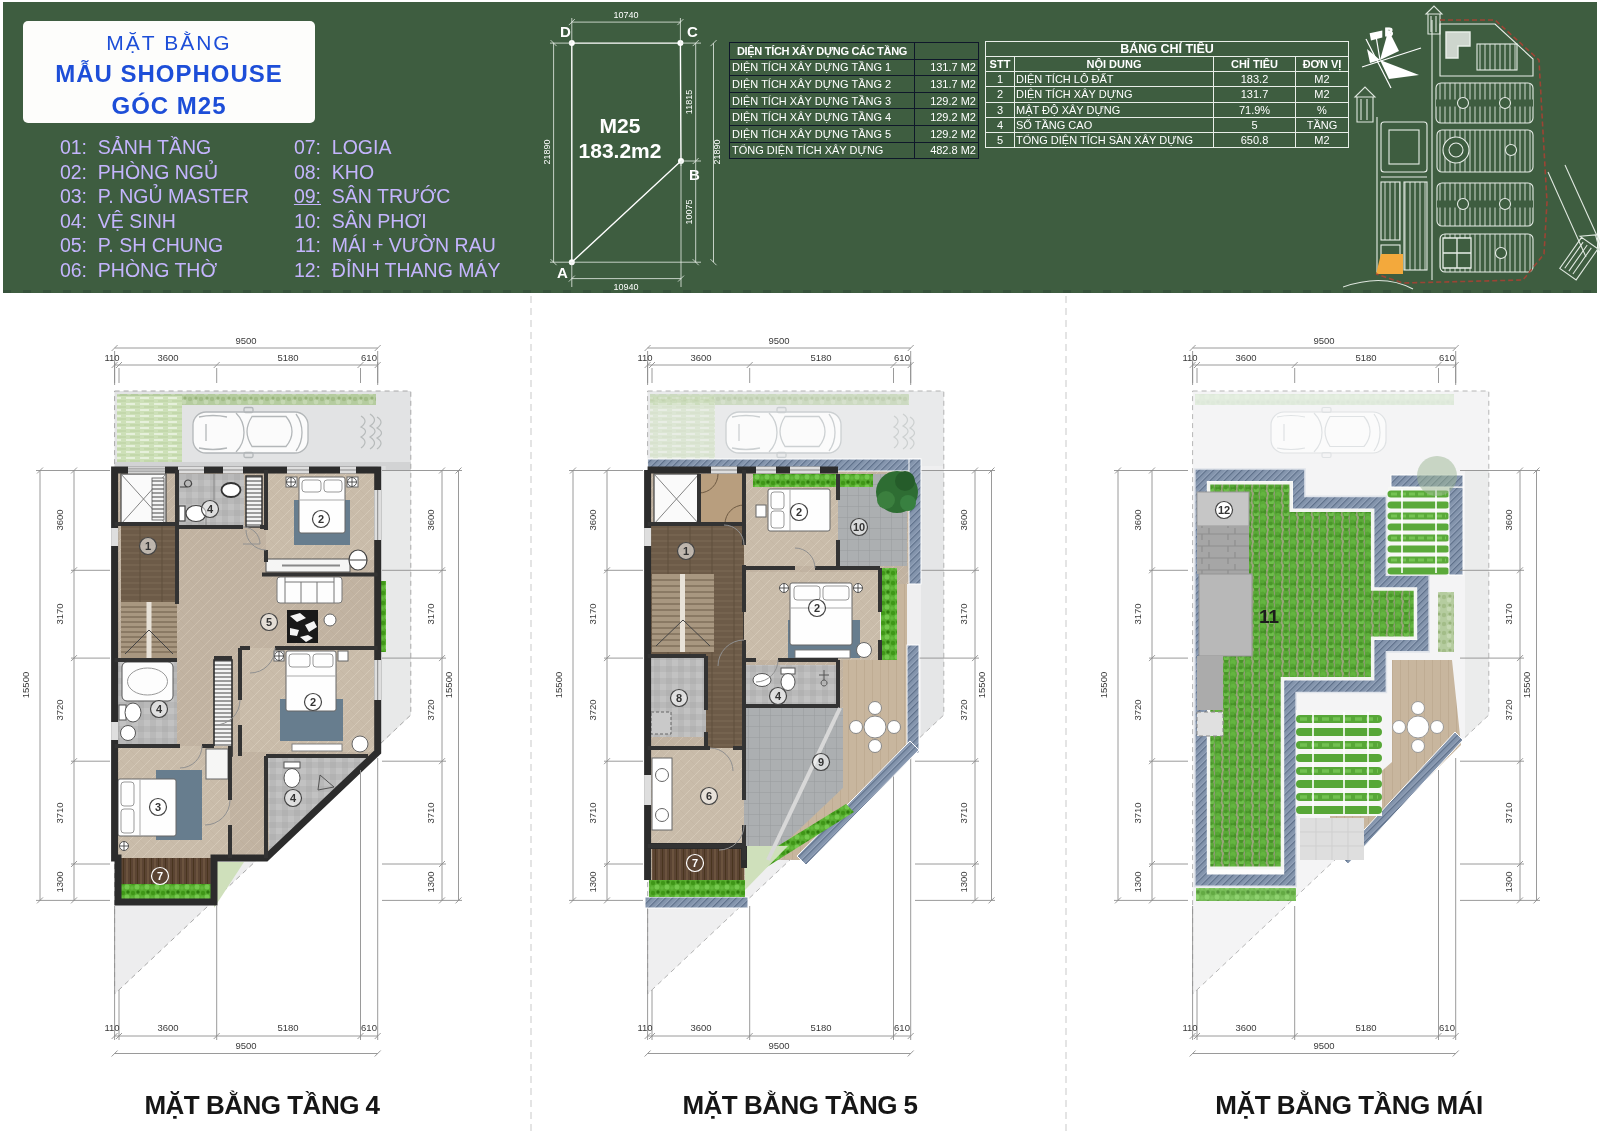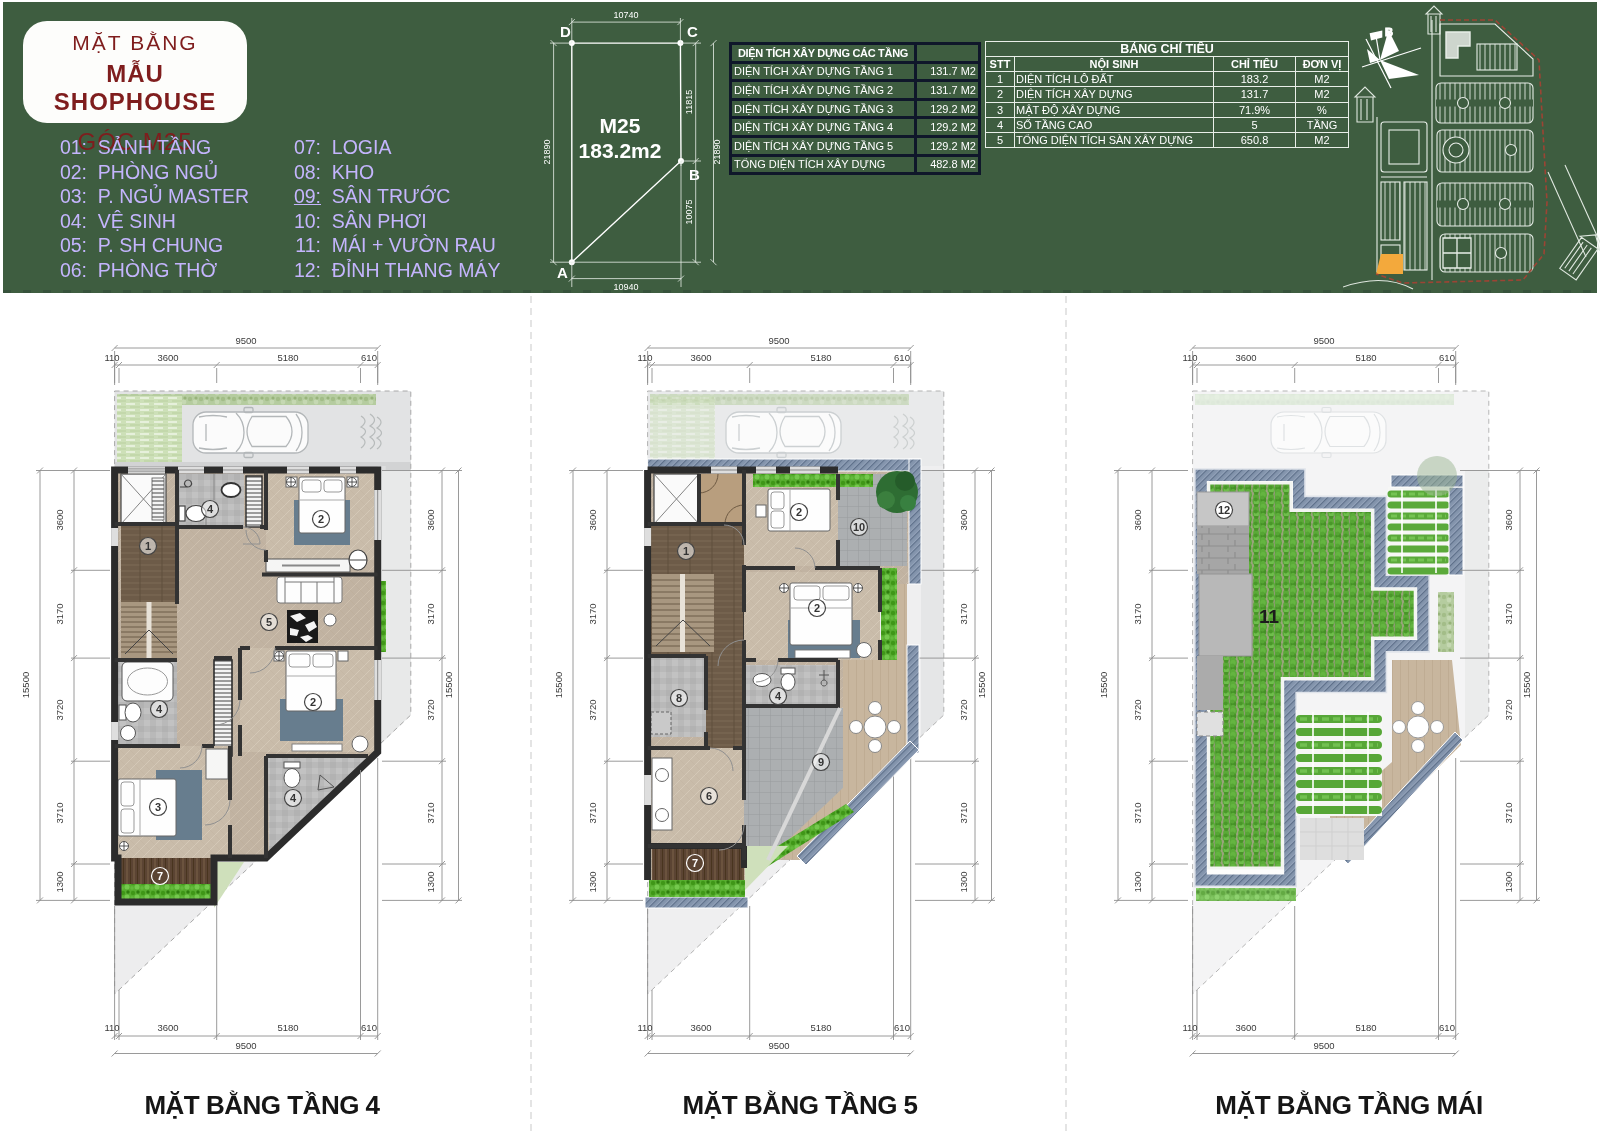--- a/index.html
+++ b/index.html
@@ -3,32 +3,32 @@
 <meta charset="utf-8">
 <style>
   html,body{margin:0;padding:0;}
   body{width:1600px;height:1131px;position:relative;background:#ffffff;
        font-family:"Liberation Sans",sans-serif;overflow:hidden;-webkit-font-smoothing:antialiased;}
   .abs{position:absolute;}
   
   #header{position:absolute;left:3px;top:2px;width:1594px;height:291px;background:#3e5d40;}
   #header .edge{position:absolute;left:0;bottom:0;width:100%;height:4px;
      background:repeating-linear-gradient(90deg,#36523b 0 8px,#3e5d40 8px 20px);height:3px;}
-  #titlebox{position:absolute;left:20px;top:19px;width:224px;height:102px;background:#fdfdfb;
-     border-radius:24px;text-align:center;color:#7f1d1d;}
+  #titlebox{position:absolute;left:20px;top:19px;width:292px;height:102px;background:#fdfdfb;
+     border-radius:5px;text-align:center;color:#1d4ed8;}
   #titlebox .t1{font-size:21px;letter-spacing:2px;margin-top:10px;}
   #titlebox .t2{font-size:24px;font-weight:bold;letter-spacing:1px;margin-top:5px;}
-  #titlebox .t3{font-size:24px;font-weight:normal;letter-spacing:1px;margin-top:12px;}
+  #titlebox .t3{font-size:24px;font-weight:bold;letter-spacing:1px;margin-top:4px;}
   .legend{position:absolute;color:#c4b5fd;font-size:19.5px;}
   .lrow{height:24.5px;line-height:24.5px;white-space:nowrap;}
   .lnum{display:inline-block;text-align:right;}
   
   table{border-collapse:collapse;color:#fff;table-layout:fixed;}
   #tb1{position:absolute;left:726px;top:40px;width:249px;}
-  #tb1 td{border:3px solid #0f172a;font-size:11px;height:15.6px;padding:0 2px;white-space:nowrap;overflow:hidden;}
+  #tb1 td{border:1px solid #0f172a;font-size:11px;height:15.6px;padding:0 2px;white-space:nowrap;overflow:hidden;}
   #tb2{position:absolute;left:982px;top:39px;width:363px;}
   #tb2 td{border:1px solid #e9efe9;font-size:11px;height:14.2px;padding:0 1px;white-space:nowrap;overflow:hidden;}
   .cc{text-align:center;}
   .rr{text-align:right;}
   .bb{font-weight:bold;}
 </style>
 </head>
 <body>
 
 <div id="header">
@@ -100,21 +100,21 @@
         <col style="width:199px">
         <col style="width:82px">
         <col style="width:53px">
       </colgroup>
     <tbody>
         <tr>
           <td class="cc bb" colspan="4" style="font-size:12.5px;height:13px;">BẢNG CHỈ TIÊU</td>
         </tr>
     <tr>
           <td class="cc bb">STT</td>
-          <td class="cc bb">NỘI SINH</td>
+          <td class="cc bb">NỘI DUNG</td>
           <td class="cc bb">CHỈ TIÊU</td>
           <td class="cc bb">ĐƠN VỊ</td>
         </tr>
     <tr>
           <td class="cc">1</td>
           <td>DIỆN TÍCH LÔ ĐẤT</td>
           <td class="cc">183.2</td>
           <td class="cc">M2</td>
         </tr>
     <tr>

